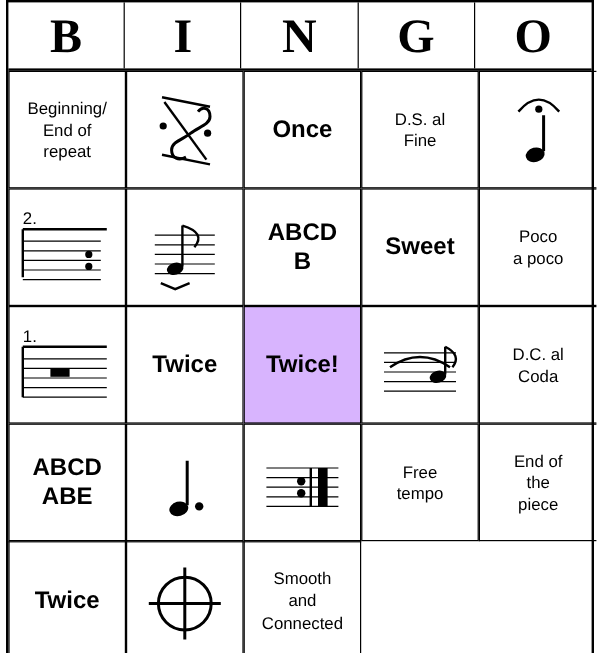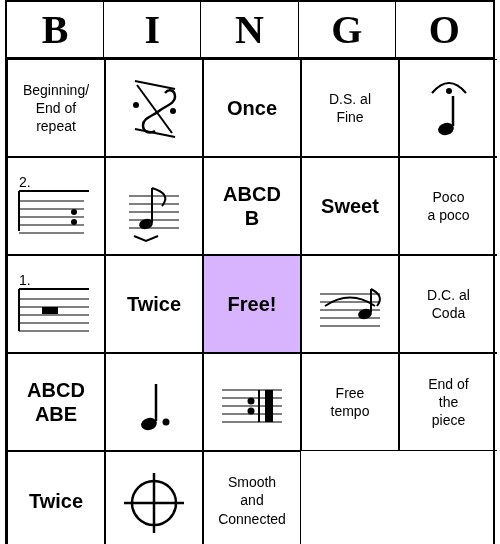--- a/index.html
+++ b/index.html
@@ -175,21 +175,21 @@
 
         <rect x="28" y="38" width="16" height="7" fill="black"></rect>
       </svg>
     </div>
 
     <div class="cell">
       <span class="cell-large">Twice</span>
     </div>
 
     <div class="cell cell-free">
-      <span class="cell-large">Free!</span>
+      <span class="cell-large">Twice!</span>
     </div>
 
     <div class="cell">
       <svg width="70" height="80" viewBox="0 0 70 80">
 
         <line x1="5" y1="30" x2="65" y2="30" stroke="black" stroke-width="1"></line>
         <line x1="5" y1="38" x2="65" y2="38" stroke="black" stroke-width="1"></line>
         <line x1="5" y1="46" x2="65" y2="46" stroke="black" stroke-width="1"></line>
         <line x1="5" y1="54" x2="65" y2="54" stroke="black" stroke-width="1"></line>
         <line x1="5" y1="62" x2="65" y2="62" stroke="black" stroke-width="1"></line>

